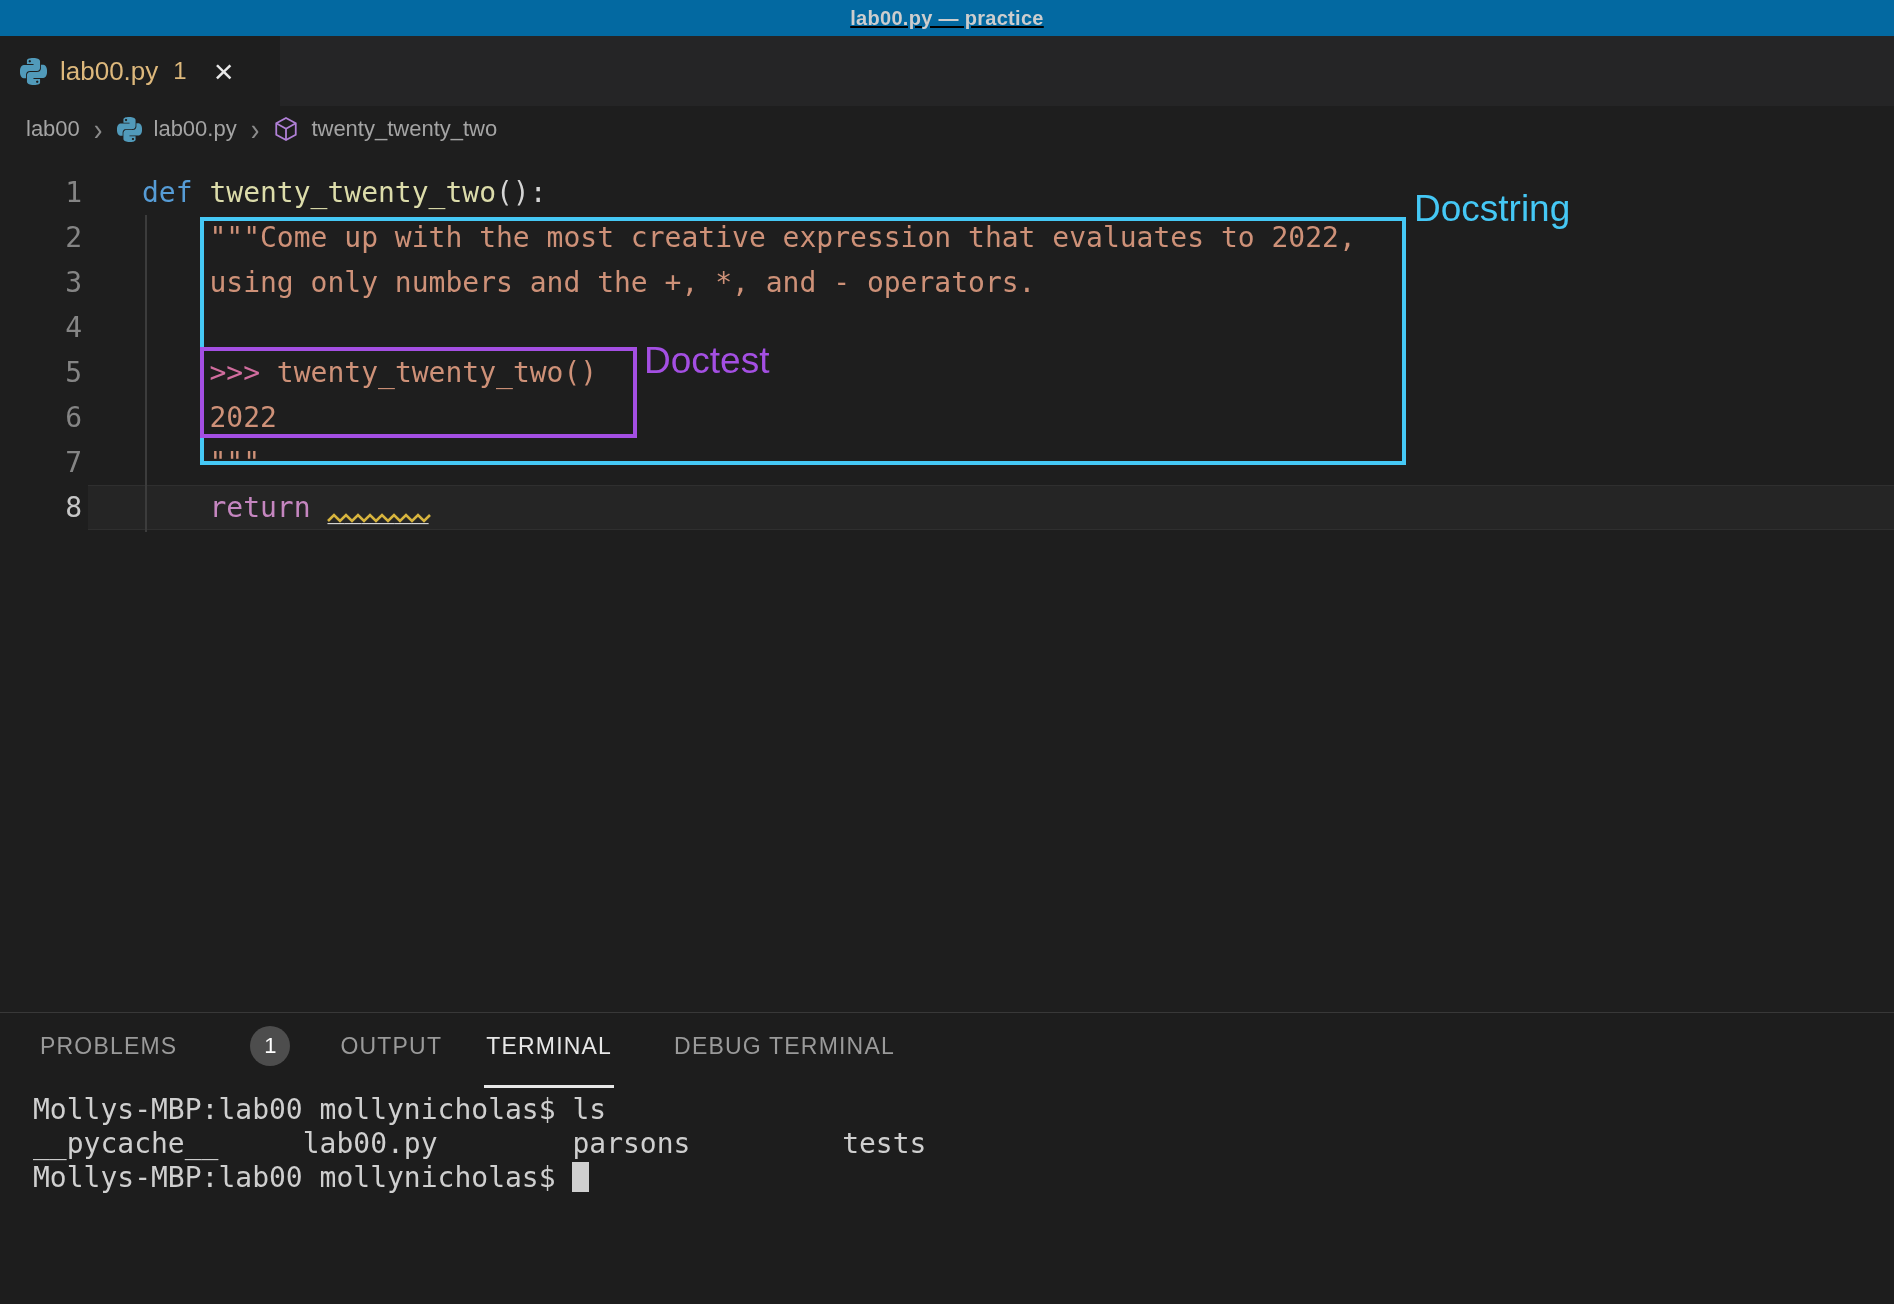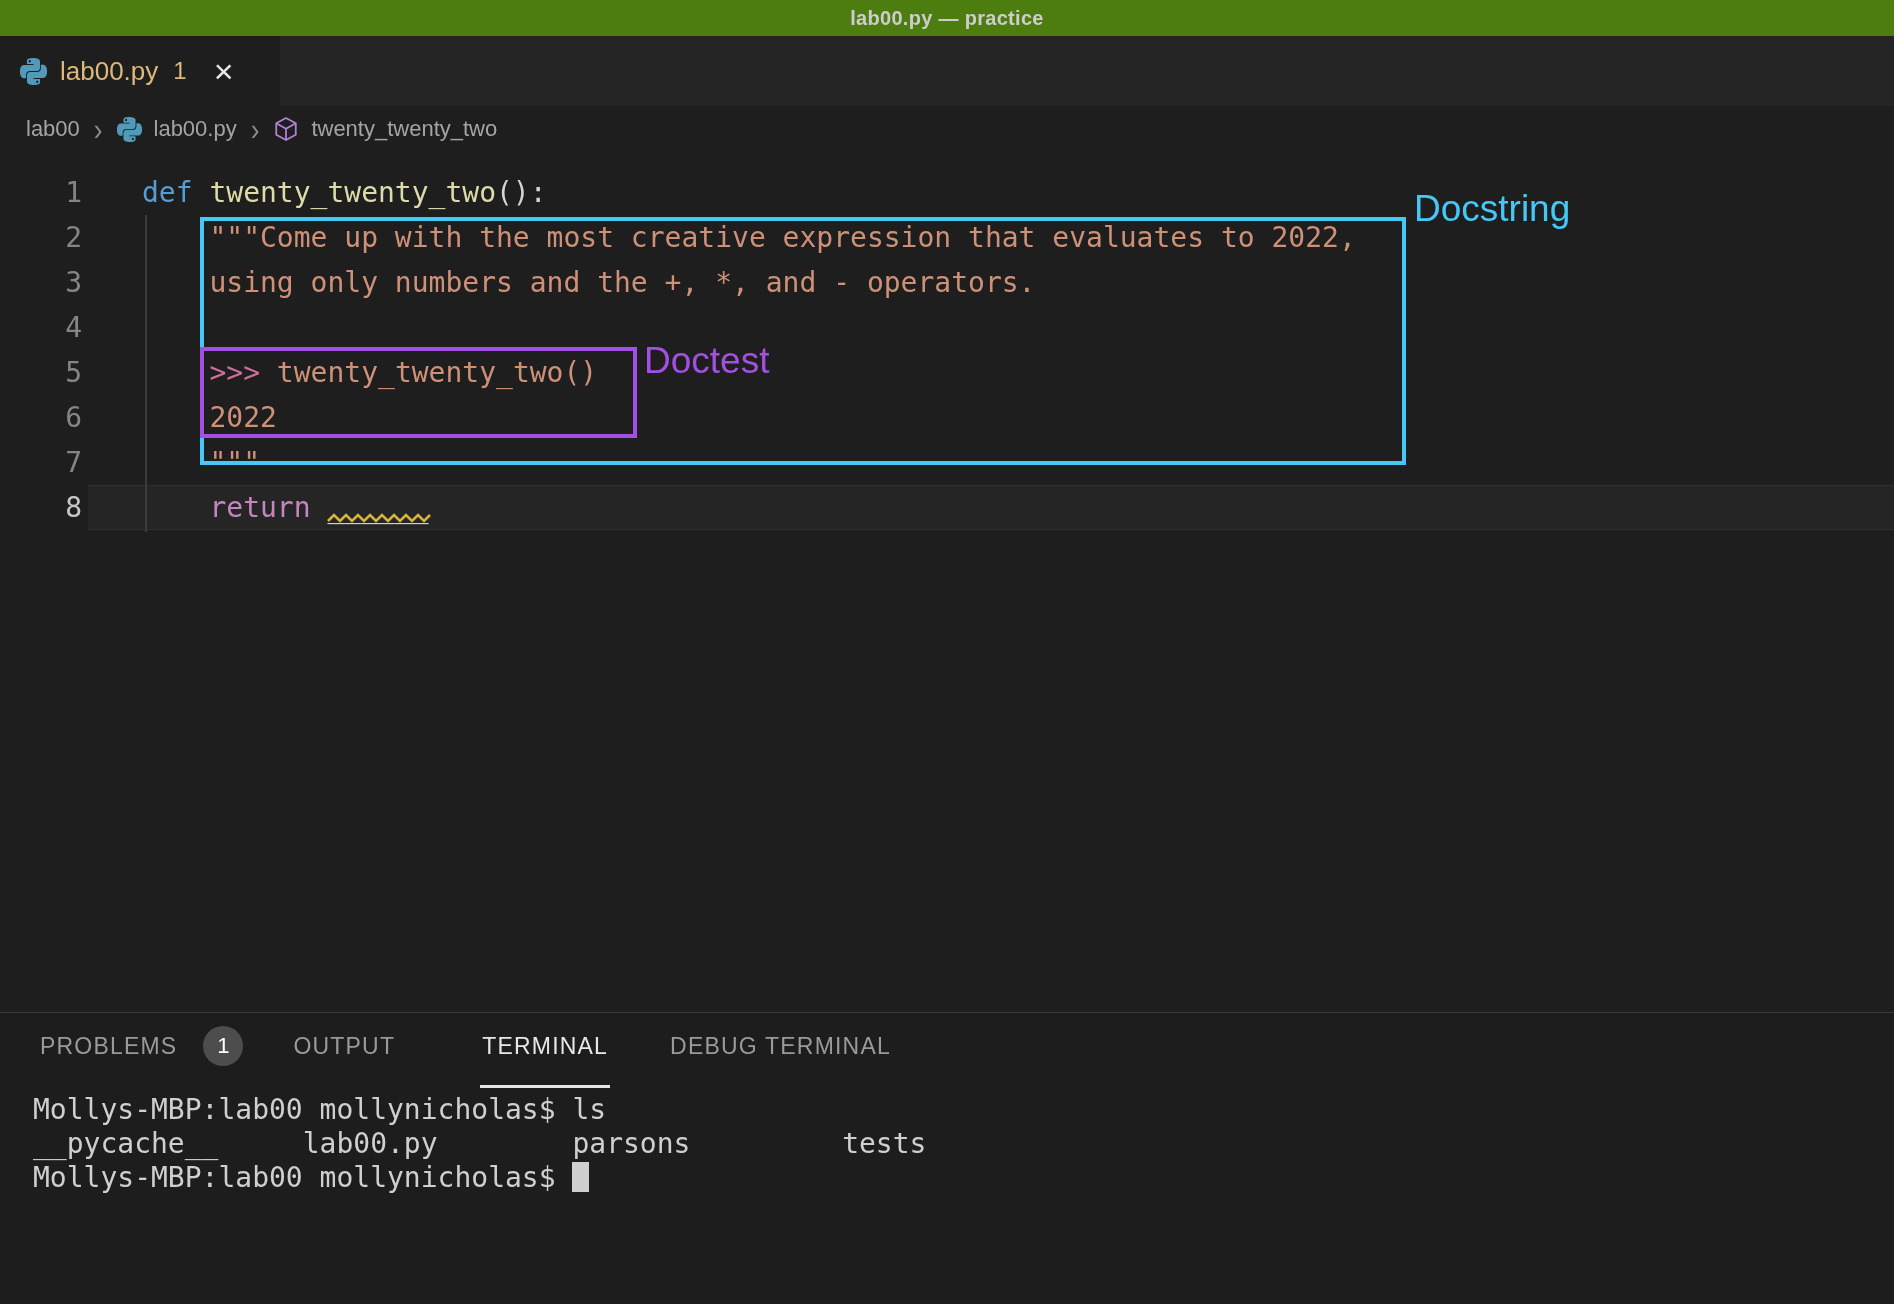--- a/index.html
+++ b/index.html
@@ -1,22 +1,22 @@
 <!DOCTYPE html>
 <html><head>
 <meta charset="utf-8">
 <style>
   * { margin:0; padding:0; box-sizing:border-box; }
   html,body { background:#151515; }
   body { font-family:"Liberation Sans", sans-serif; }
   .screen { position:relative; width:1894px; height:1304px; background:#1e1e1e; overflow:hidden; }
 
   
-  .titlebar { position:absolute; top:0; left:0; right:0; height:36px; background:#4d7c0f;
-              display:flex; align-items:center; justify-content:center; }
+  .titlebar { position:absolute; top:0; left:0; right:0; height:36px; background:#0369a1;
+              display:flex; align-items:center; justify-content:center;text-decoration:underline; }
   .titlebar-text { color:#cdcdcd; font-size:20px; font-weight:600; letter-spacing:.3px; }
 
   
   .tabbar { position:absolute; top:36px; left:0; right:0; height:70px; background:#252526; display:flex; }
   .tab { width:280px; height:70px; background:#1e1e1e; display:flex; align-items:center;
          padding:0 12px 0 20px; gap:13px; cursor:pointer; }
   .tab-label { color:#ddb87c; font-size:26px; }
   .tab-badge { color:#ddb87c; font-size:24px; margin-left:2px; }
   .tab-close { color:#e9e9e9; font-size:34px; font-weight:300; margin-left:14px; line-height:1; }
 
@@ -47,23 +47,23 @@
   .label-doctest { left:644px; top:188px; }
   .squiggle { position:absolute; left:327px; top:361px; }
 
   
   .panel { position:absolute; top:1012px; left:0; right:0; bottom:0; background:#1d1d1d;
            border-top:1px solid #383838; }
   .ptabs { display:flex; align-items:flex-start; padding-left:38px; }
   .ptab { font-size:23px; letter-spacing:1.2px; color:#9a9a9a; padding:20px 2px 25px;
           cursor:pointer; white-space:nowrap; }
   .ptab.active { color:#e7e7e7; border-bottom:3px solid #e7e7e7;margin-left:7px; }
-  .ptab-group { display:flex; margin-right:48px; }
+  .ptab-group { display:flex; margin-right:48px;gap:47px; }
   .ptab-group .ptab { margin-right:0; }
-  .mr60 { margin-right:76px; }
+  .mr60 { margin-right:33px; }
   .mr58 { margin-right:58px; }
   .pbadge { width:40px; height:40px; border-radius:50%; background:#4d4d4d; color:#ffffff;
             font-size:22px; display:flex; align-items:center; justify-content:center;
             margin:13px 0 0 24px; }
   .term { font-family:"DejaVu Sans Mono", monospace; font-size:28px; line-height:34px;
           color:#cfcfcf; padding-left:33px; margin-top:5px; white-space:pre; }
   .tline { height:34px; }
   .tcursor { display:inline-block; width:17px; height:30px; background:#cfcfcf;
              vertical-align:middle; margin-bottom:4px; }
 </style>

